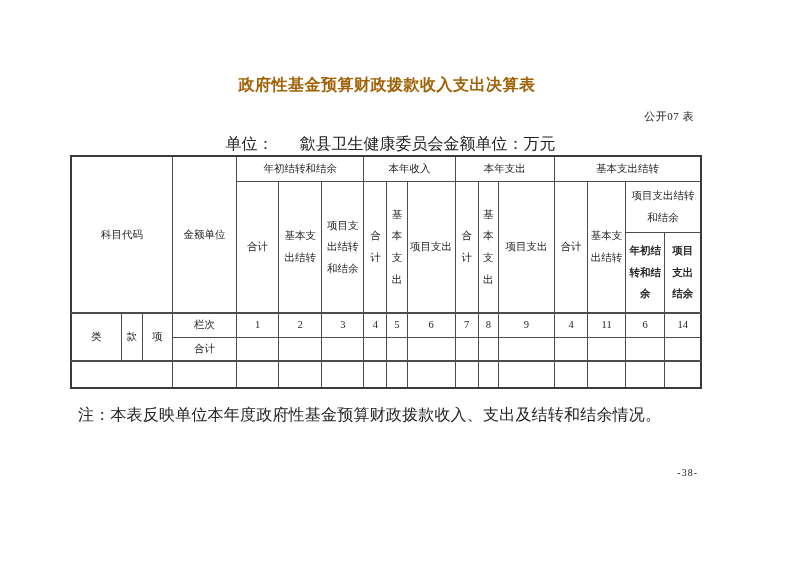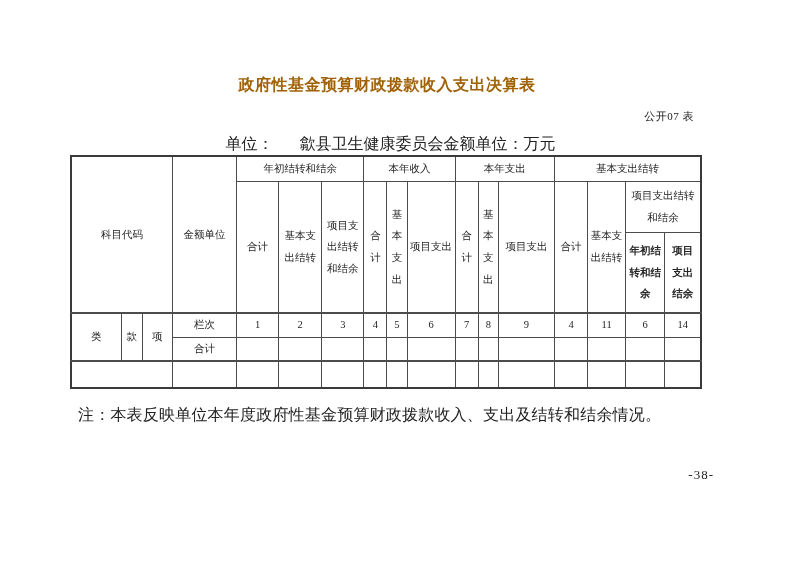--- a/index.html
+++ b/index.html
@@ -37,21 +37,21 @@
   tr.r-lanci td { height:23px; line-height:1.4; }
   tr.r-heji  td { height:22px; line-height:1.4; }
   tr.r-empty td { height:25px; }
   tr.sep td { border-top-width:2px; }
   td.p4 { padding:0 4px; }
   td.p5 { padding:0 5px; }
   .note-line { position:absolute; left:78px; font-size:16px; letter-spacing:0.2px; }
   .note-1 { top:405px; }
   .note-2 { top:435px; }
   .page-number {
-    position:absolute; top:467px; right:86px; font-size:13px; letter-spacing:1px;
+    position:absolute; top:467px; right:102px; font-size:10px; letter-spacing:1px;
   }
 </style>
 </head>
 <body>
 
 <div class="page">
 
   <div class="doc-title">政府性基金预算财政拨款收入支出决算表</div>
 
   <div class="form-code">公开07 表</div>

